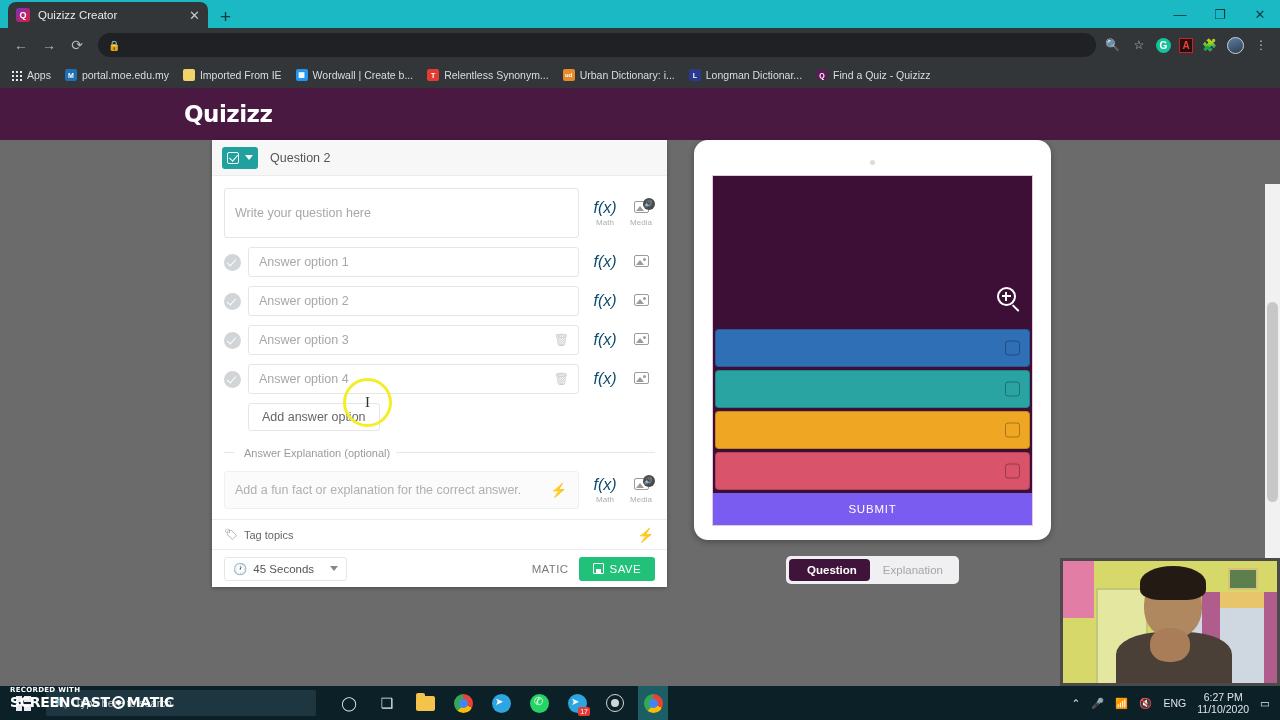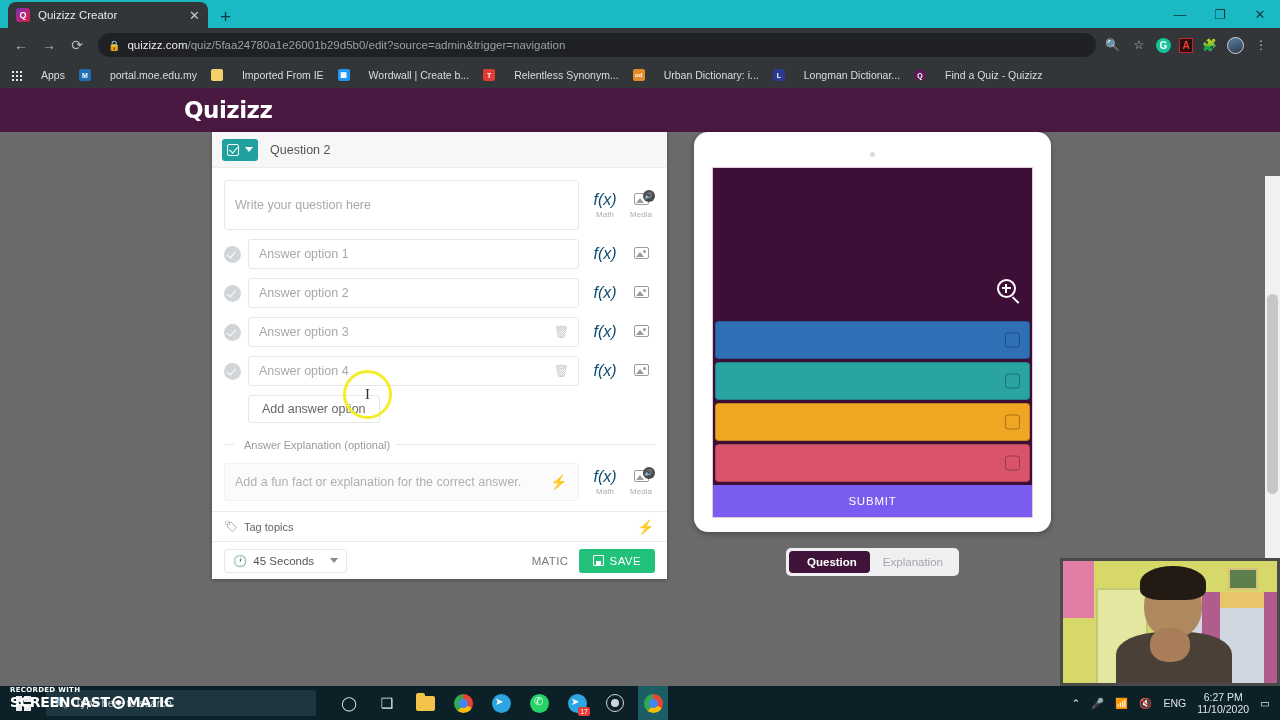--- a/index.html
+++ b/index.html
@@ -82,40 +82,40 @@
   .avatar-ico {
     width: 17px; height: 17px; border-radius: 50%;
     background: linear-gradient(160deg,#5a7fa8,#2d3c4a);
     border: 1px solid #cfd3d6;
   }
 
   .bookmarks {
     height: 26px; background: #323639;
     display: flex; align-items: center; padding: 0 10px; gap: 14px;
   }
-  .bm { display: flex; align-items: center; gap: 19px; justify-content: flex-end; }
+  .bm { display: flex; align-items: center; gap: 5px; justify-content: flex-end; }
   .bm-label {
     color: #dadce0; font-size: 10.5px; white-space: nowrap;
   }
   .bm-ico {
     width: 12px; height: 12px; border-radius: 2px; flex: none;
     display: flex; align-items: center; justify-content: center;
     font-size: 7px; color: #fff; font-weight: bold;
   }
   .apps-grid {
     width: 12px; height: 12px;
     background-image: radial-gradient(#e8eaed 1px, transparent 1.2px);
     background-size: 4px 4px; background-position: 1px 1px;
   }
 
   
   .page { position: absolute; top: 88px; left: 0; right: 0; bottom: 0; background: #6b6b6b; }
 
   .quizizz-header {
-    height: 44px; background: #4a1942;
+    height: 52px; background: #4a1942;
     display: flex; align-items: center; padding-left: 184px;
   }
   .logo {
     color: #fff; font-size: 23px; font-weight: bold; letter-spacing: -0.5px;
     font-family: "DejaVu Sans", sans-serif;
   }
 
   .content { position: relative; height: calc(100% - 44px); }
 
   
@@ -455,21 +455,20 @@
       <span>✕</span>
     </div>
   </div>
 
   <div class="toolbar">
     <div class="navbtn">←</div>
     <div class="navbtn">→</div>
     <div class="navbtn">⟳</div>
     <div class="omnibox">
       <span class="lock">🔒</span>
-      <span class="url"><span class="host">quizizz.com</span><span class="path">/quiz/5faa24780a1e26001b29d5b0/edit?source=admin&amp;trigger=navigation</span></span>
     </div>
     <div class="tb-icons">
       <span class="tb-ico">🔍</span>
       <span class="tb-ico">☆</span>
       <span class="ext-g">G</span>
       <span class="ext-a">A</span>
       <span class="tb-ico">🧩</span>
       <span class="avatar-ico"></span>
       <span class="tb-ico">⋮</span>
     </div>

